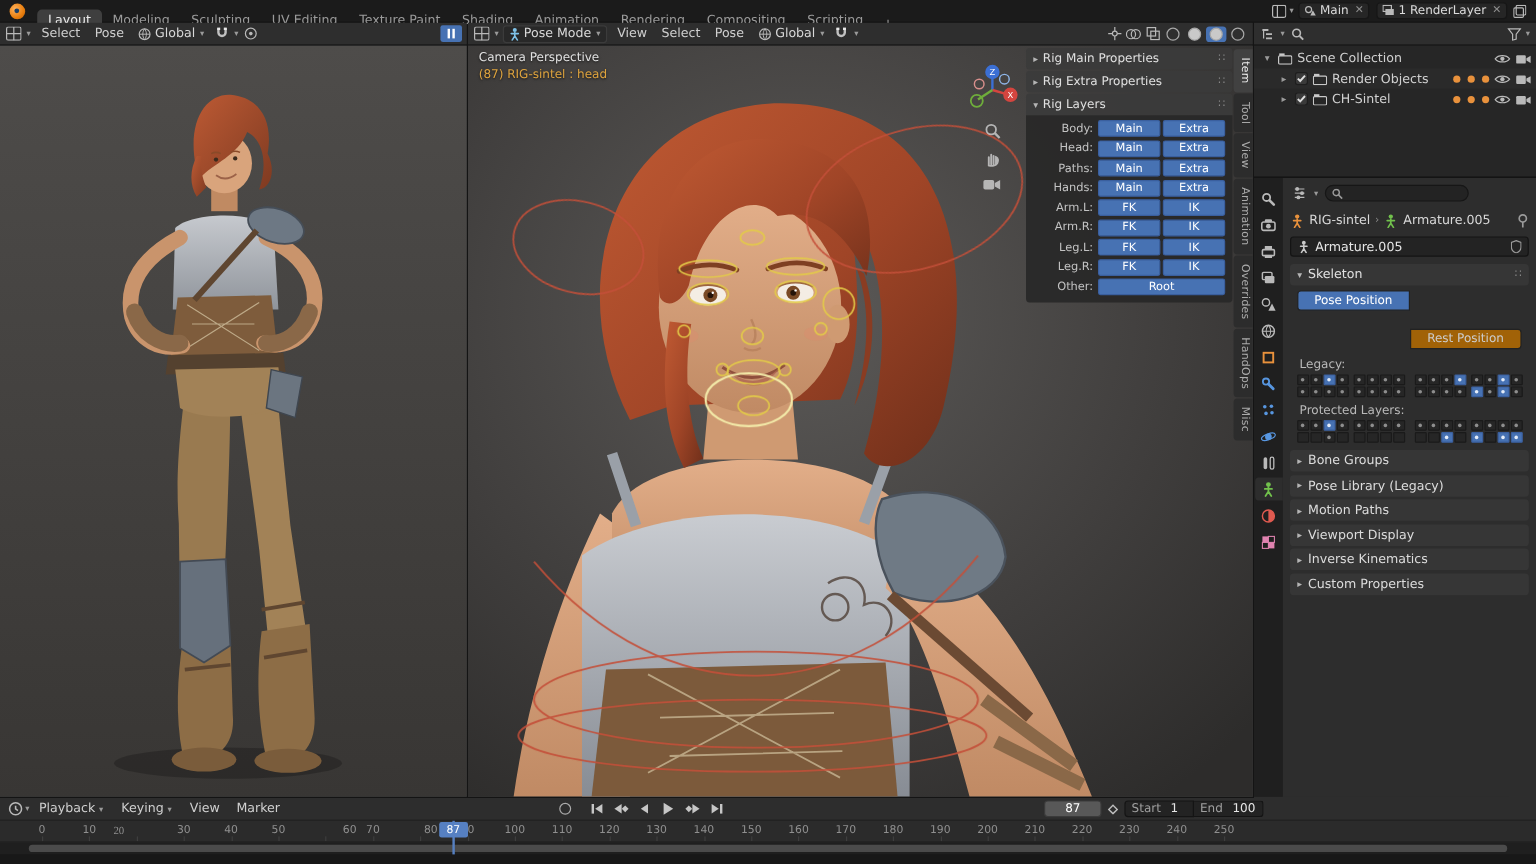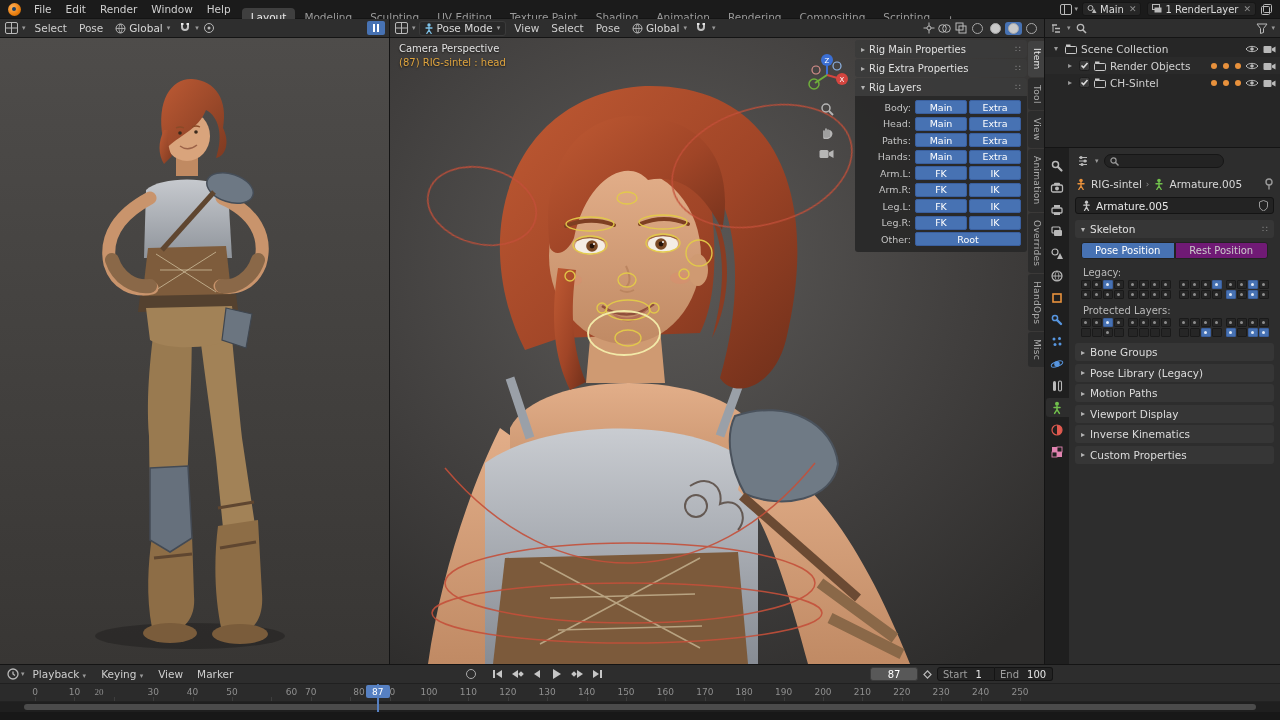--- a/index.html
+++ b/index.html
@@ -88,21 +88,21 @@
   .crumbs .pin{margin-left:auto;}
   .field{background:#232323;border:1px solid #141414;border-radius:3px;display:flex;align-items:center;gap:4px;padding:0 5px;color:#e6e6e6;}
   #name-field{height:17px;margin:3px 0 6px;}
   #name-field input{flex:1;background:transparent;border:none;outline:none;color:#e6e6e6;font-size:10.5px;font-family:"DejaVu Sans",sans-serif;}
   .panel-hdr{height:18px;background:#363636;border-radius:3px;display:flex;align-items:center;gap:5px;padding:0 6px;color:#e0e0e0;margin-bottom:4px;}
   .panel-hdr .caret{font-size:8px;color:#b5b5b5;}
   .panel-hdr .grip{margin-left:auto;}
   .seg{display:flex;margin:2px 6px 7px;}
   .seg > div{flex:1;height:17px;display:flex;align-items:center;justify-content:center;font-size:10px;border:1px solid #222;}
   .seg .on{background:#4772b3;color:#fff;border-radius:3px 0 0 3px;}
-  .seg .off{background:#701a75;color:#cccccc;border-radius:0 3px 3px 0;}
+  .seg .off{background:#a16207;color:#cccccc;border-radius:0 3px 3px 0;margin-top:32px;}
   .sub-label{color:#b9b9b9;font-size:10px;padding:1px 8px 2px;}
   .lgrid-row{display:flex;gap:1px;justify-content:center;margin-bottom:1px;}
   .lcell{width:10px;height:9px;background:#262626;border:1px solid #1a1a1a;border-radius:1px;position:relative;}
   .lcell.gap4{margin-left:3px;}
   .lcell.gap8{margin-left:7px;}
   .lcell.dot::after,.lcell.on::after{content:"";position:absolute;left:50%;top:50%;width:3px;height:3px;margin:-1.5px 0 0 -1.5px;border-radius:50%;background:#8e8e8e;}
   .lcell.on{background:#4772b3;border-color:#3a5f9e;}
   .lcell.on::after{background:#e4ecf8;}
   .lgrid{margin-bottom:5px;}
   #prop-sections{margin-top:6px;}
@@ -143,27 +143,20 @@
   #statusbar{position:absolute;left:0;top:712px;width:1280px;height:8px;background:#181818;}
 </style>
 </head>
 <body>
 
 <div id="app">
 
   <header id="topbar">
     <div class="tb-group">
       <span class="blender-logo"></span>
-      <nav id="main-menus" class="tb-group">
-          <span class="menu-item">File</span>
-          <span class="menu-item">Edit</span>
-          <span class="menu-item">Render</span>
-          <span class="menu-item">Window</span>
-          <span class="menu-item">Help</span>
-        </nav>
       <nav id="workspaces">
           <span class="ws-tab active">Layout</span>
           <span class="ws-tab">Modeling</span>
           <span class="ws-tab">Sculpting</span>
           <span class="ws-tab">UV Editing</span>
           <span class="ws-tab">Texture Paint</span>
           <span class="ws-tab">Shading</span>
           <span class="ws-tab">Animation</span>
           <span class="ws-tab">Rendering</span>
           <span class="ws-tab">Compositing</span>

